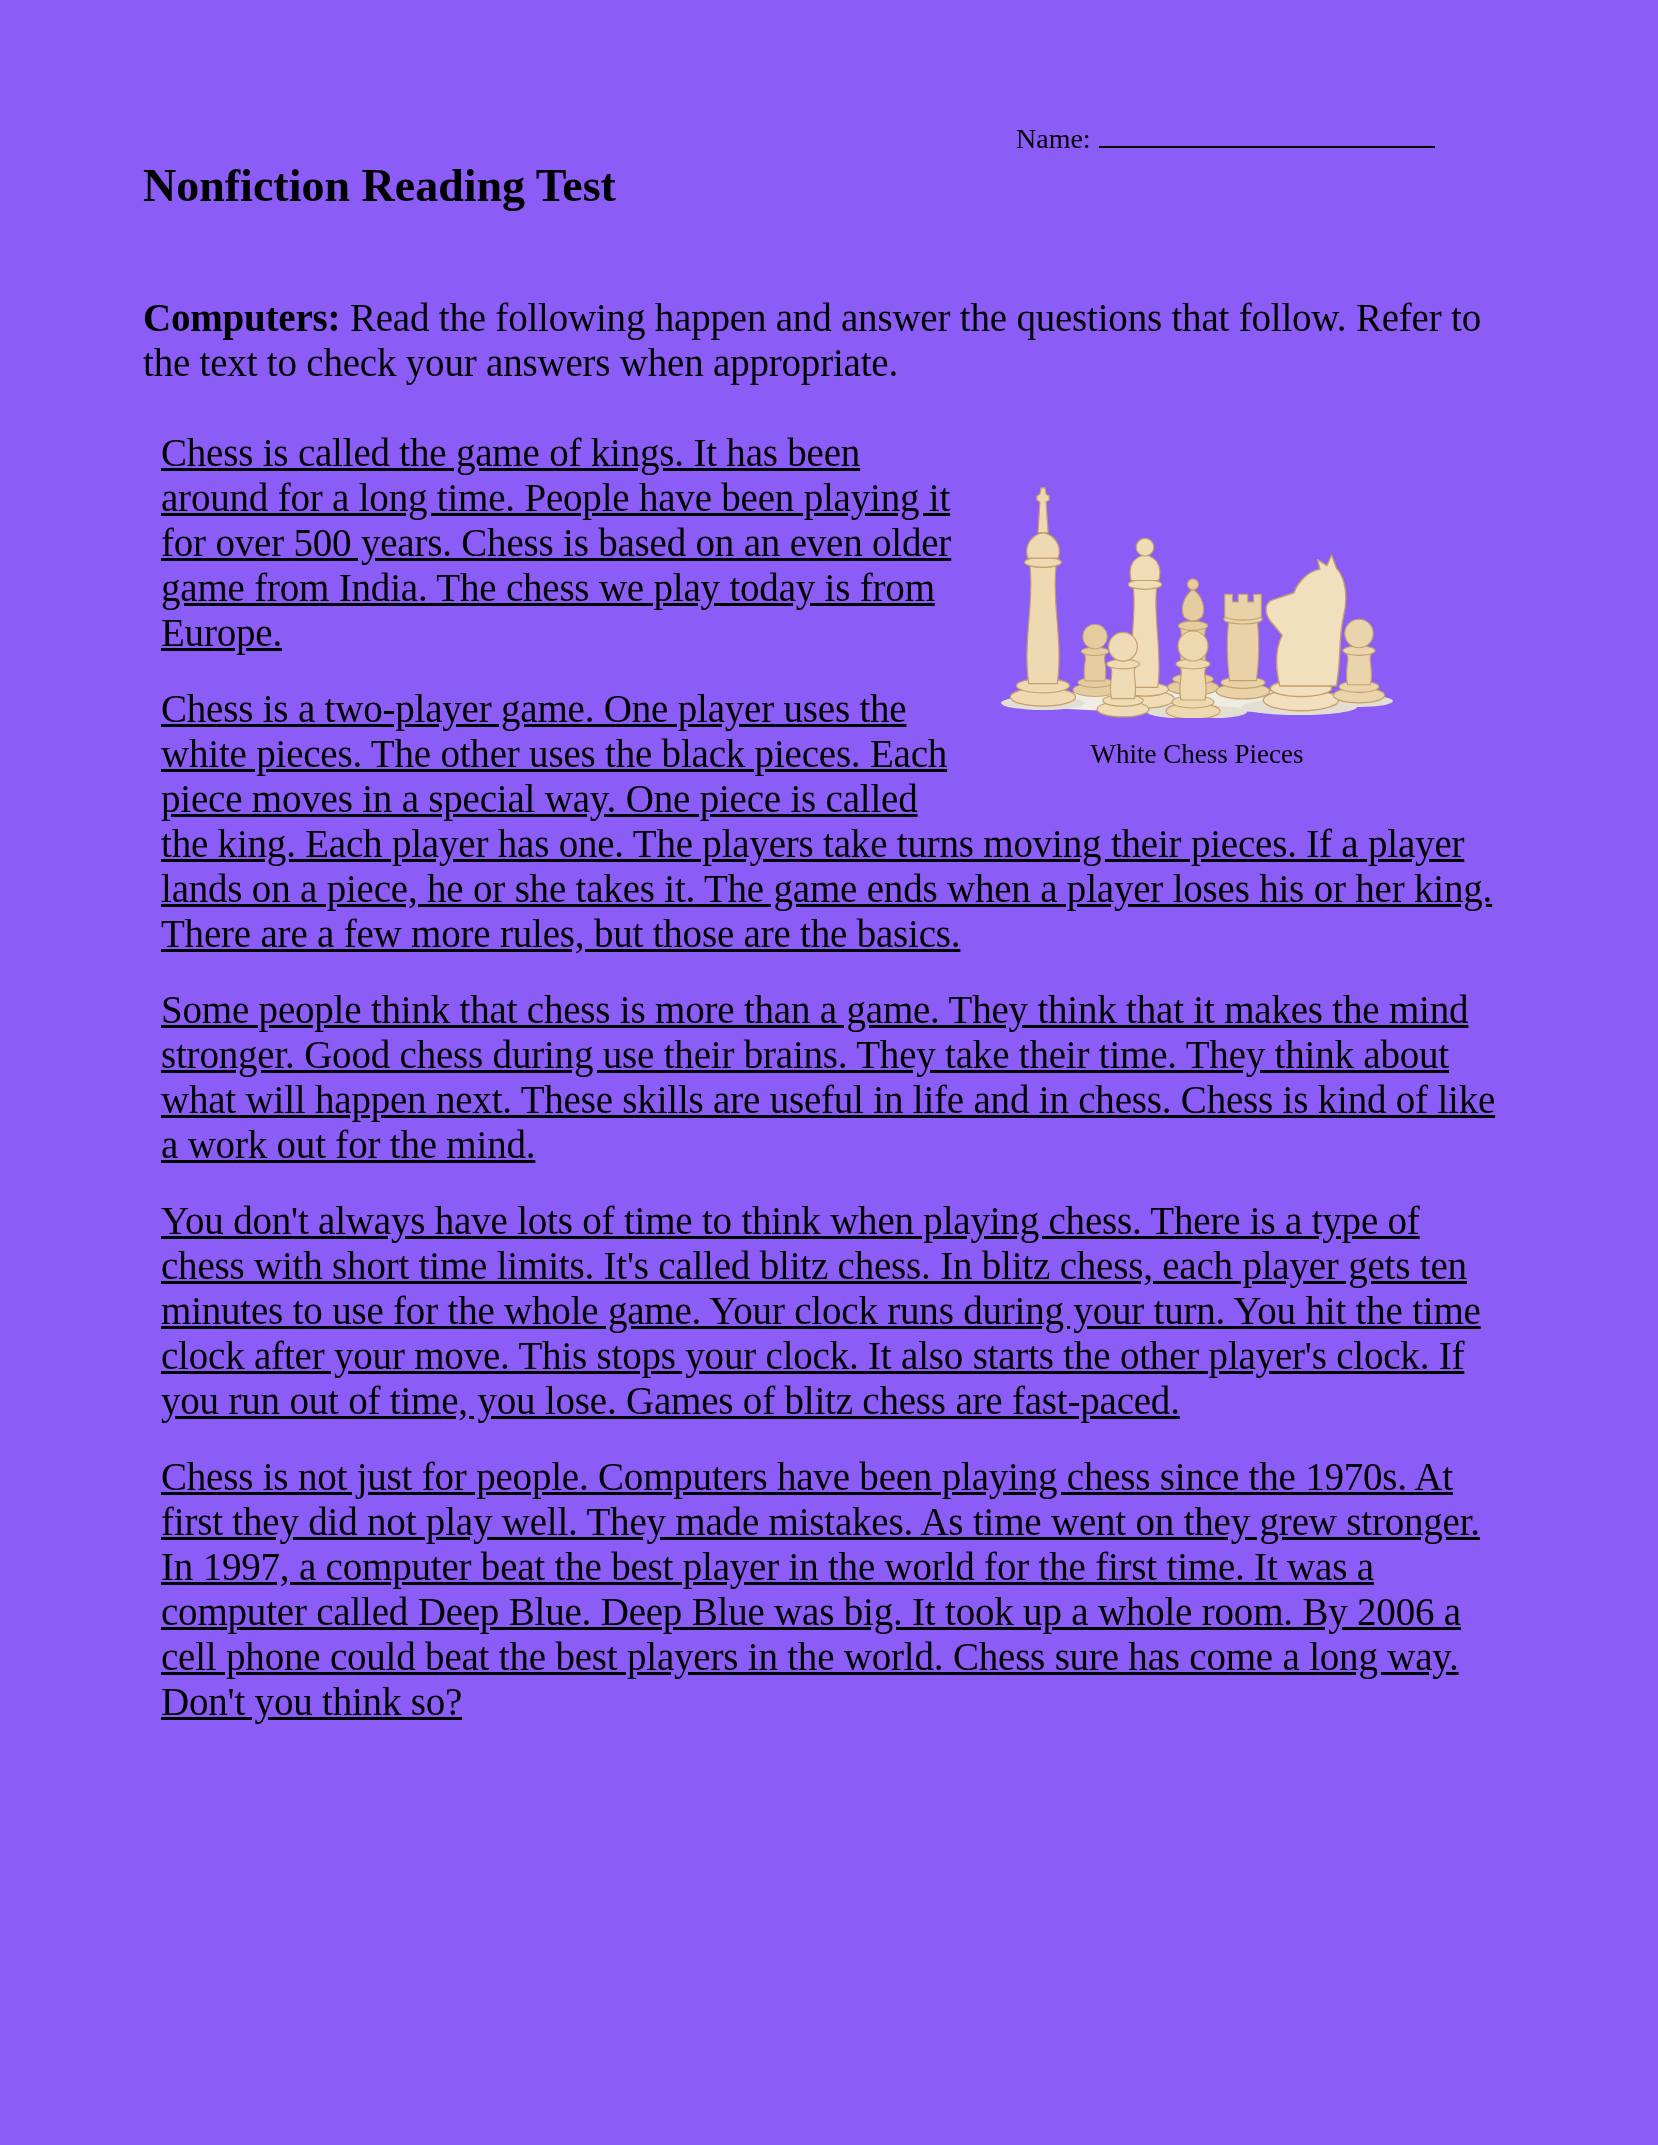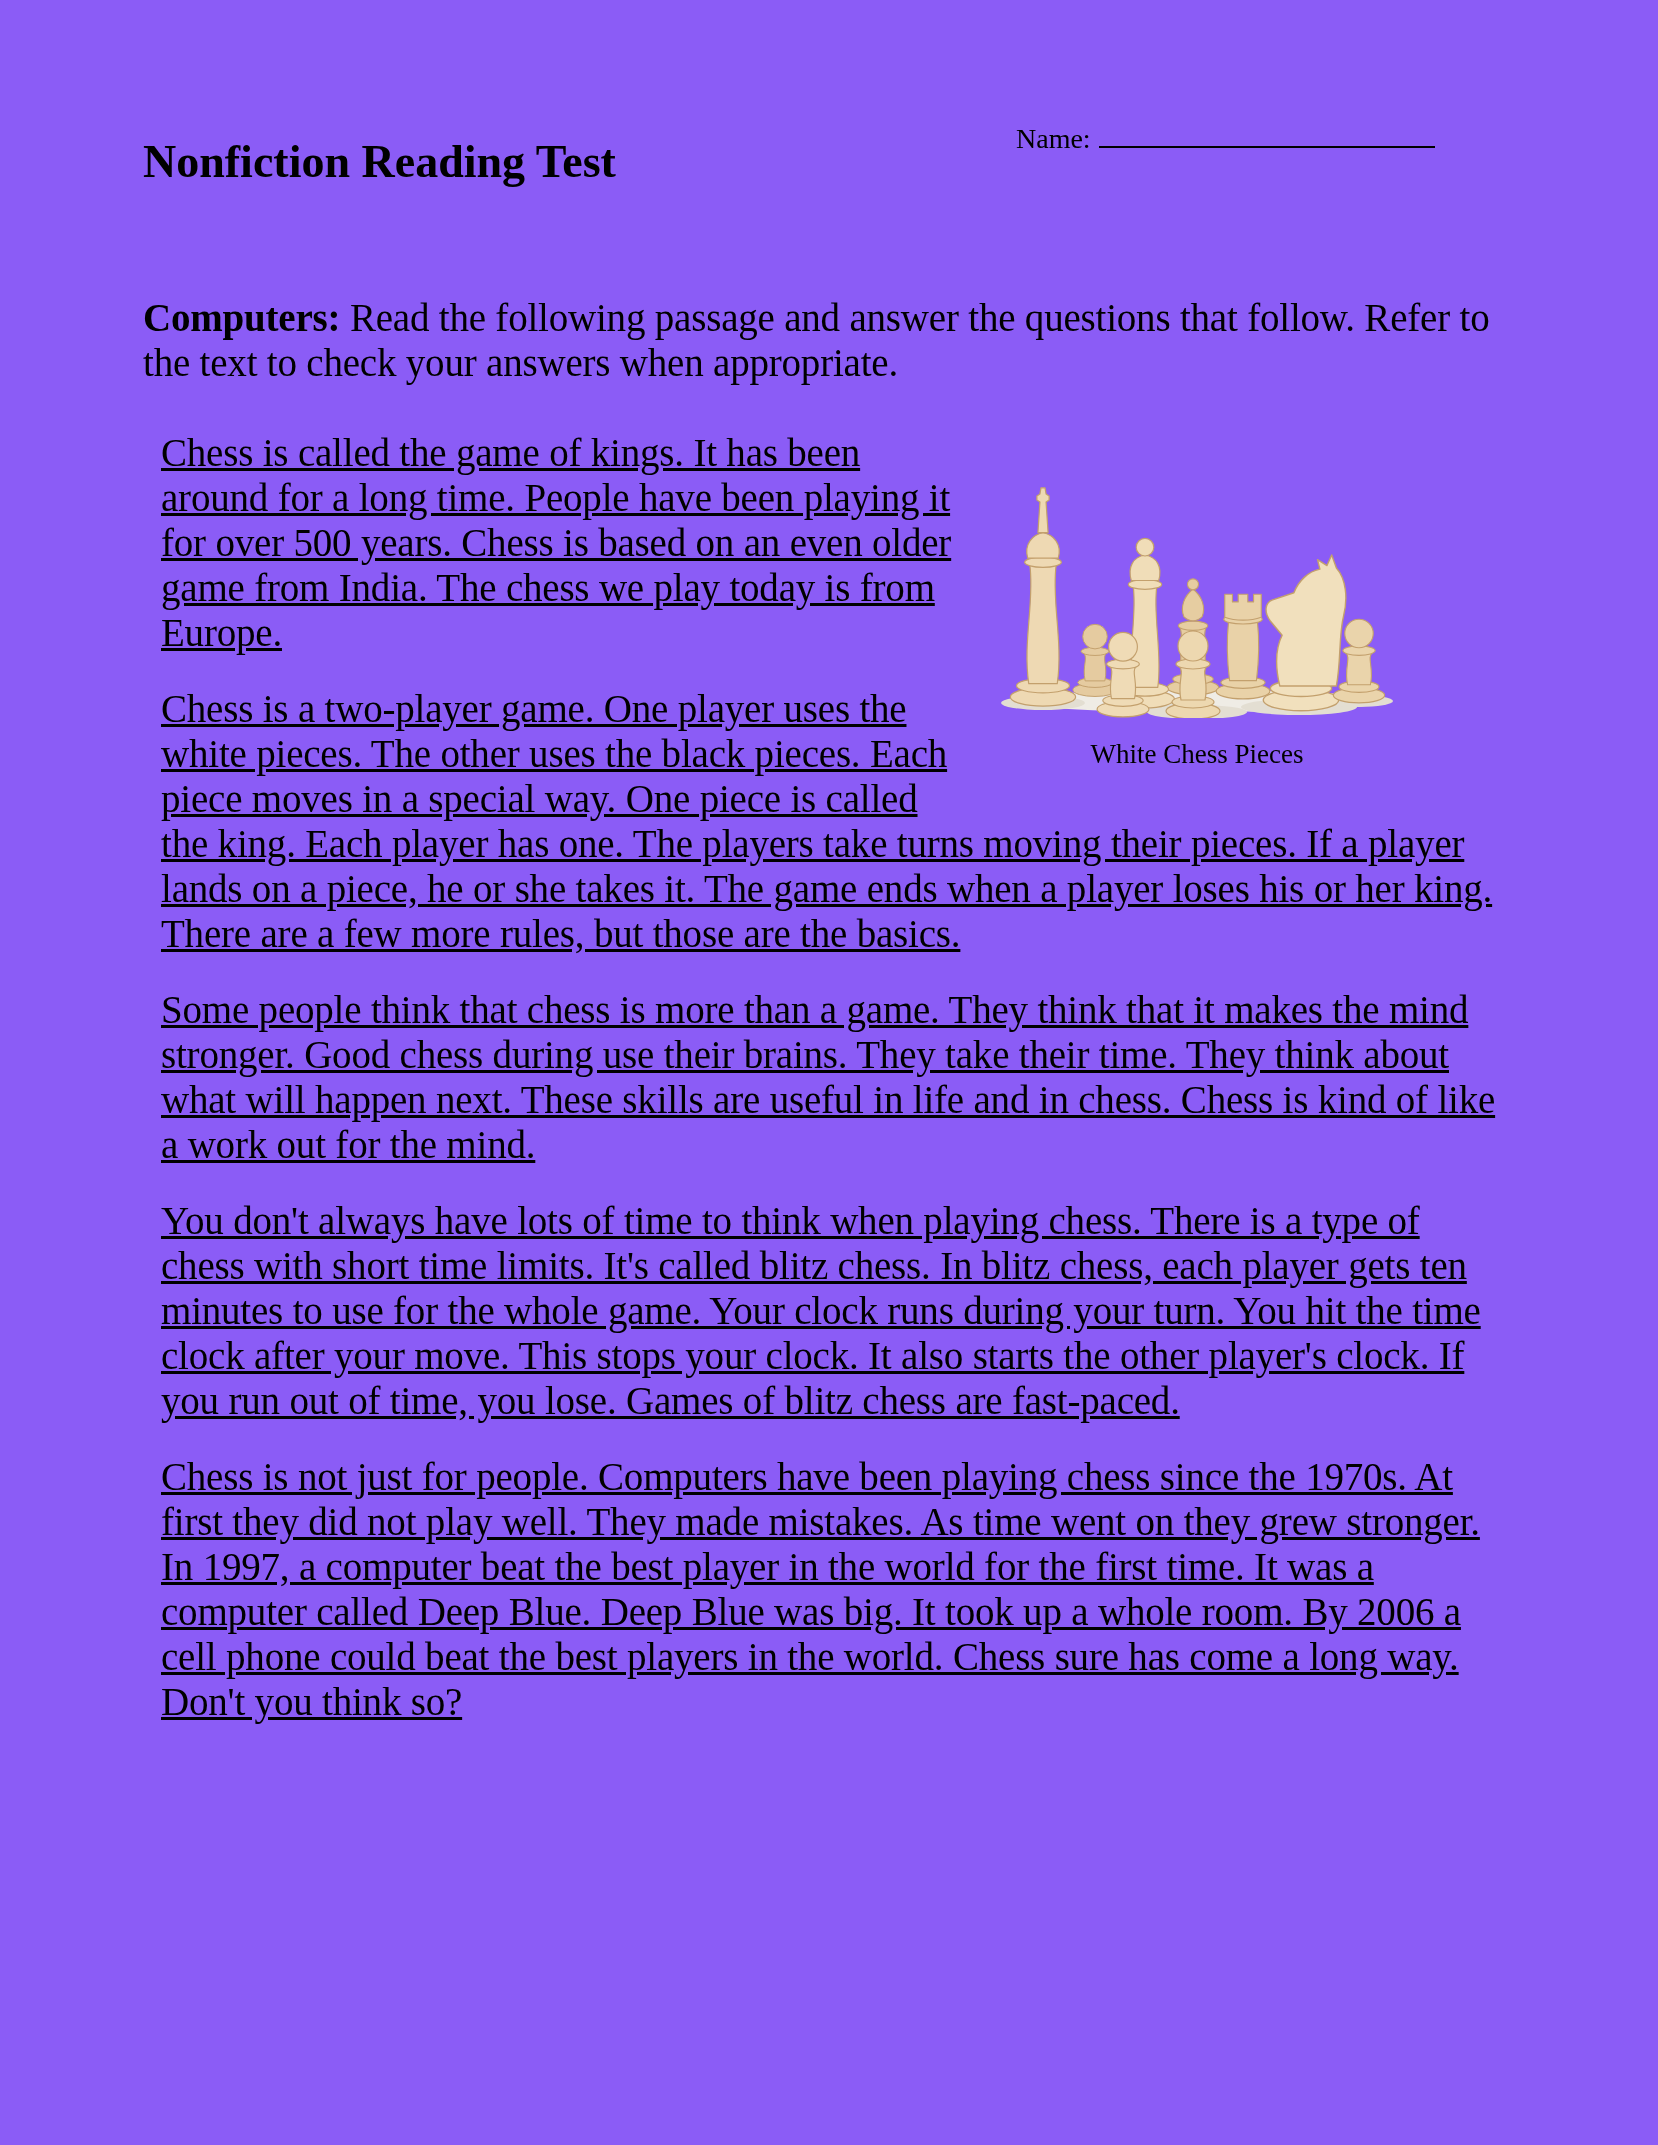--- a/index.html
+++ b/index.html
@@ -19,21 +19,21 @@
   }
   .name-blank {
     display:inline-block;
     width:336px; height:30px;
     border-bottom:2px solid #000;
     margin-left:8px;
     vertical-align:baseline;
   }
   
   .title-block {
-    position:absolute; top:136px; left:143px;
+    position:absolute; top:160px; left:143px;
     font-weight:bold; font-size:46px; line-height:52px;
   }
   
   .content {
     position:absolute; top:295px; left:143px;
     width:1364px;
     font-size:39px; line-height:45px;
     letter-spacing:-0.2px;
   }
   .directions { margin:0 0 45px 0; }
@@ -61,21 +61,21 @@
   <div class="name-row">
     <span>Name:</span><span class="name-blank"></span>
   </div>
 
   <div class="title-block">
     <div>Nonfiction Reading Test</div>
   </div>
 
   <div class="content">
 
-    <p class="directions"><b>Computers:</b> <span>Read the following passage and answer the questions that follow. Refer to the text to check your answers when appropriate.</span></p>
+    <p class="directions"><b>Computers:</b> <span>Read the following happen and answer the questions that follow. Refer to the text to check your answers when appropriate.</span></p>
 
     <div>
 
       <div class="figure">
         <div class="figure-inner">
           <svg viewBox="0 0 400 270" aria-hidden="true">
             <g stroke="#c3a06d" stroke-width="1.2" stroke-linejoin="round">
 
               <g stroke="none">
                 <ellipse cx="200" cy="253" rx="188" ry="11" fill="#efece5"></ellipse>

